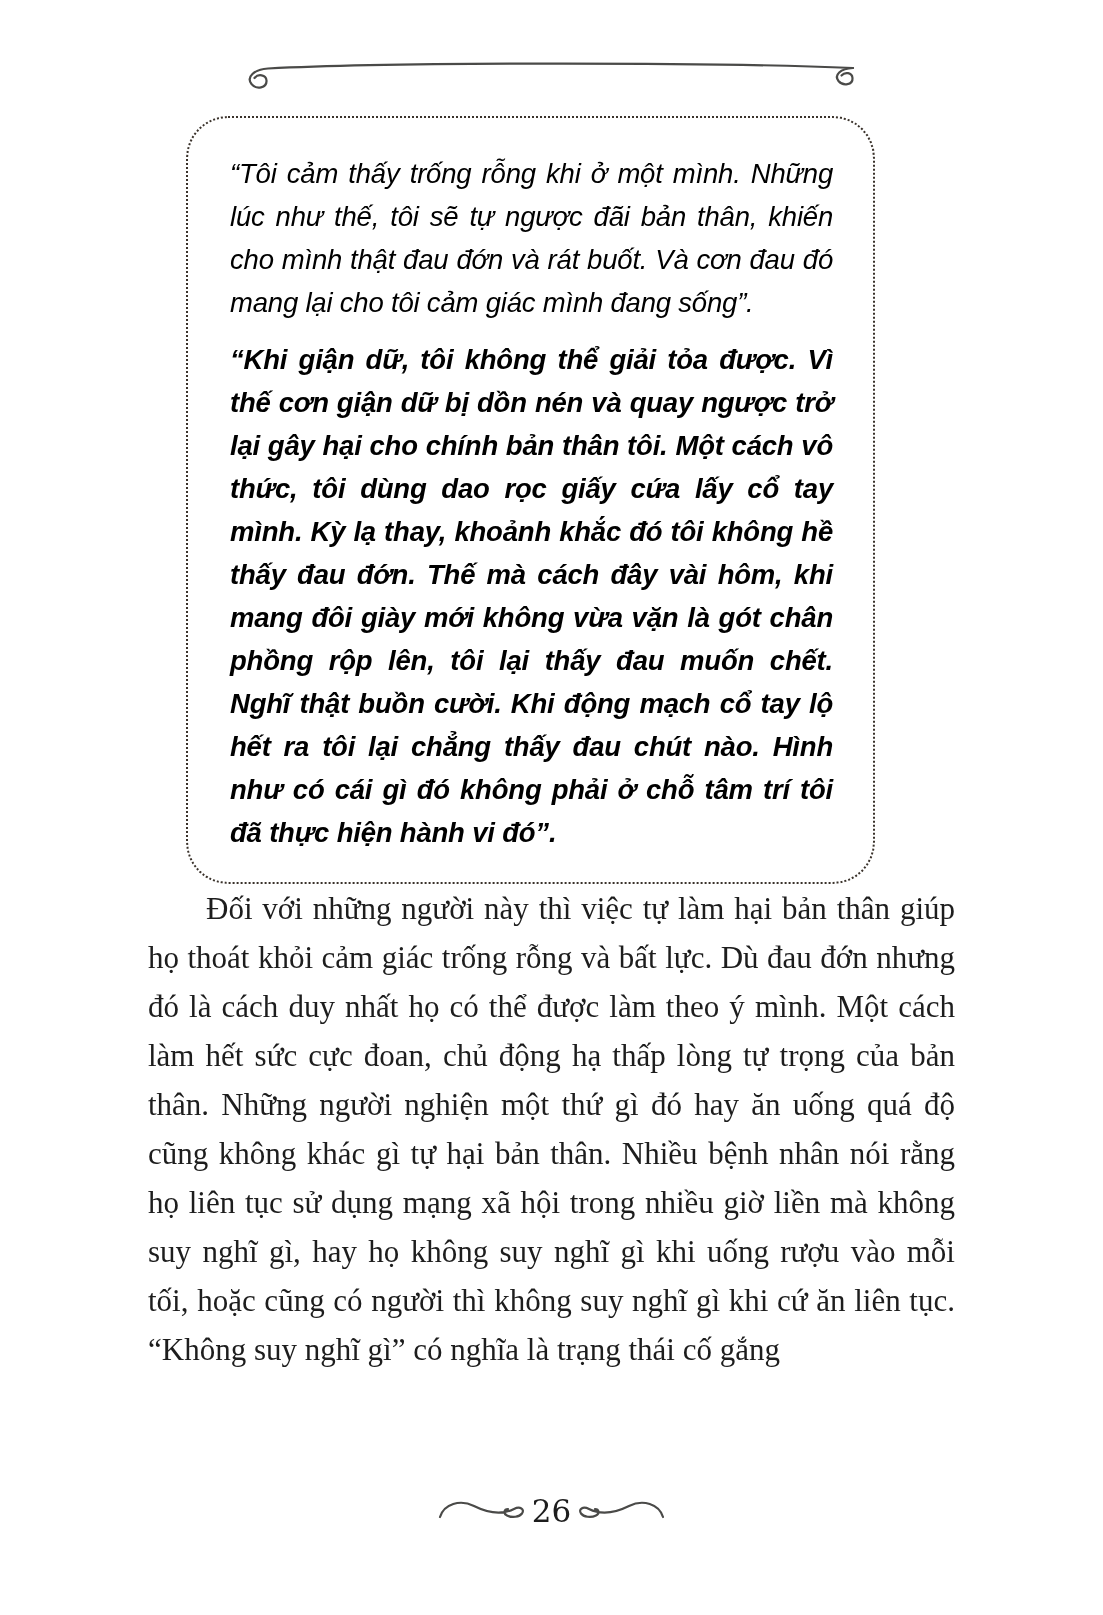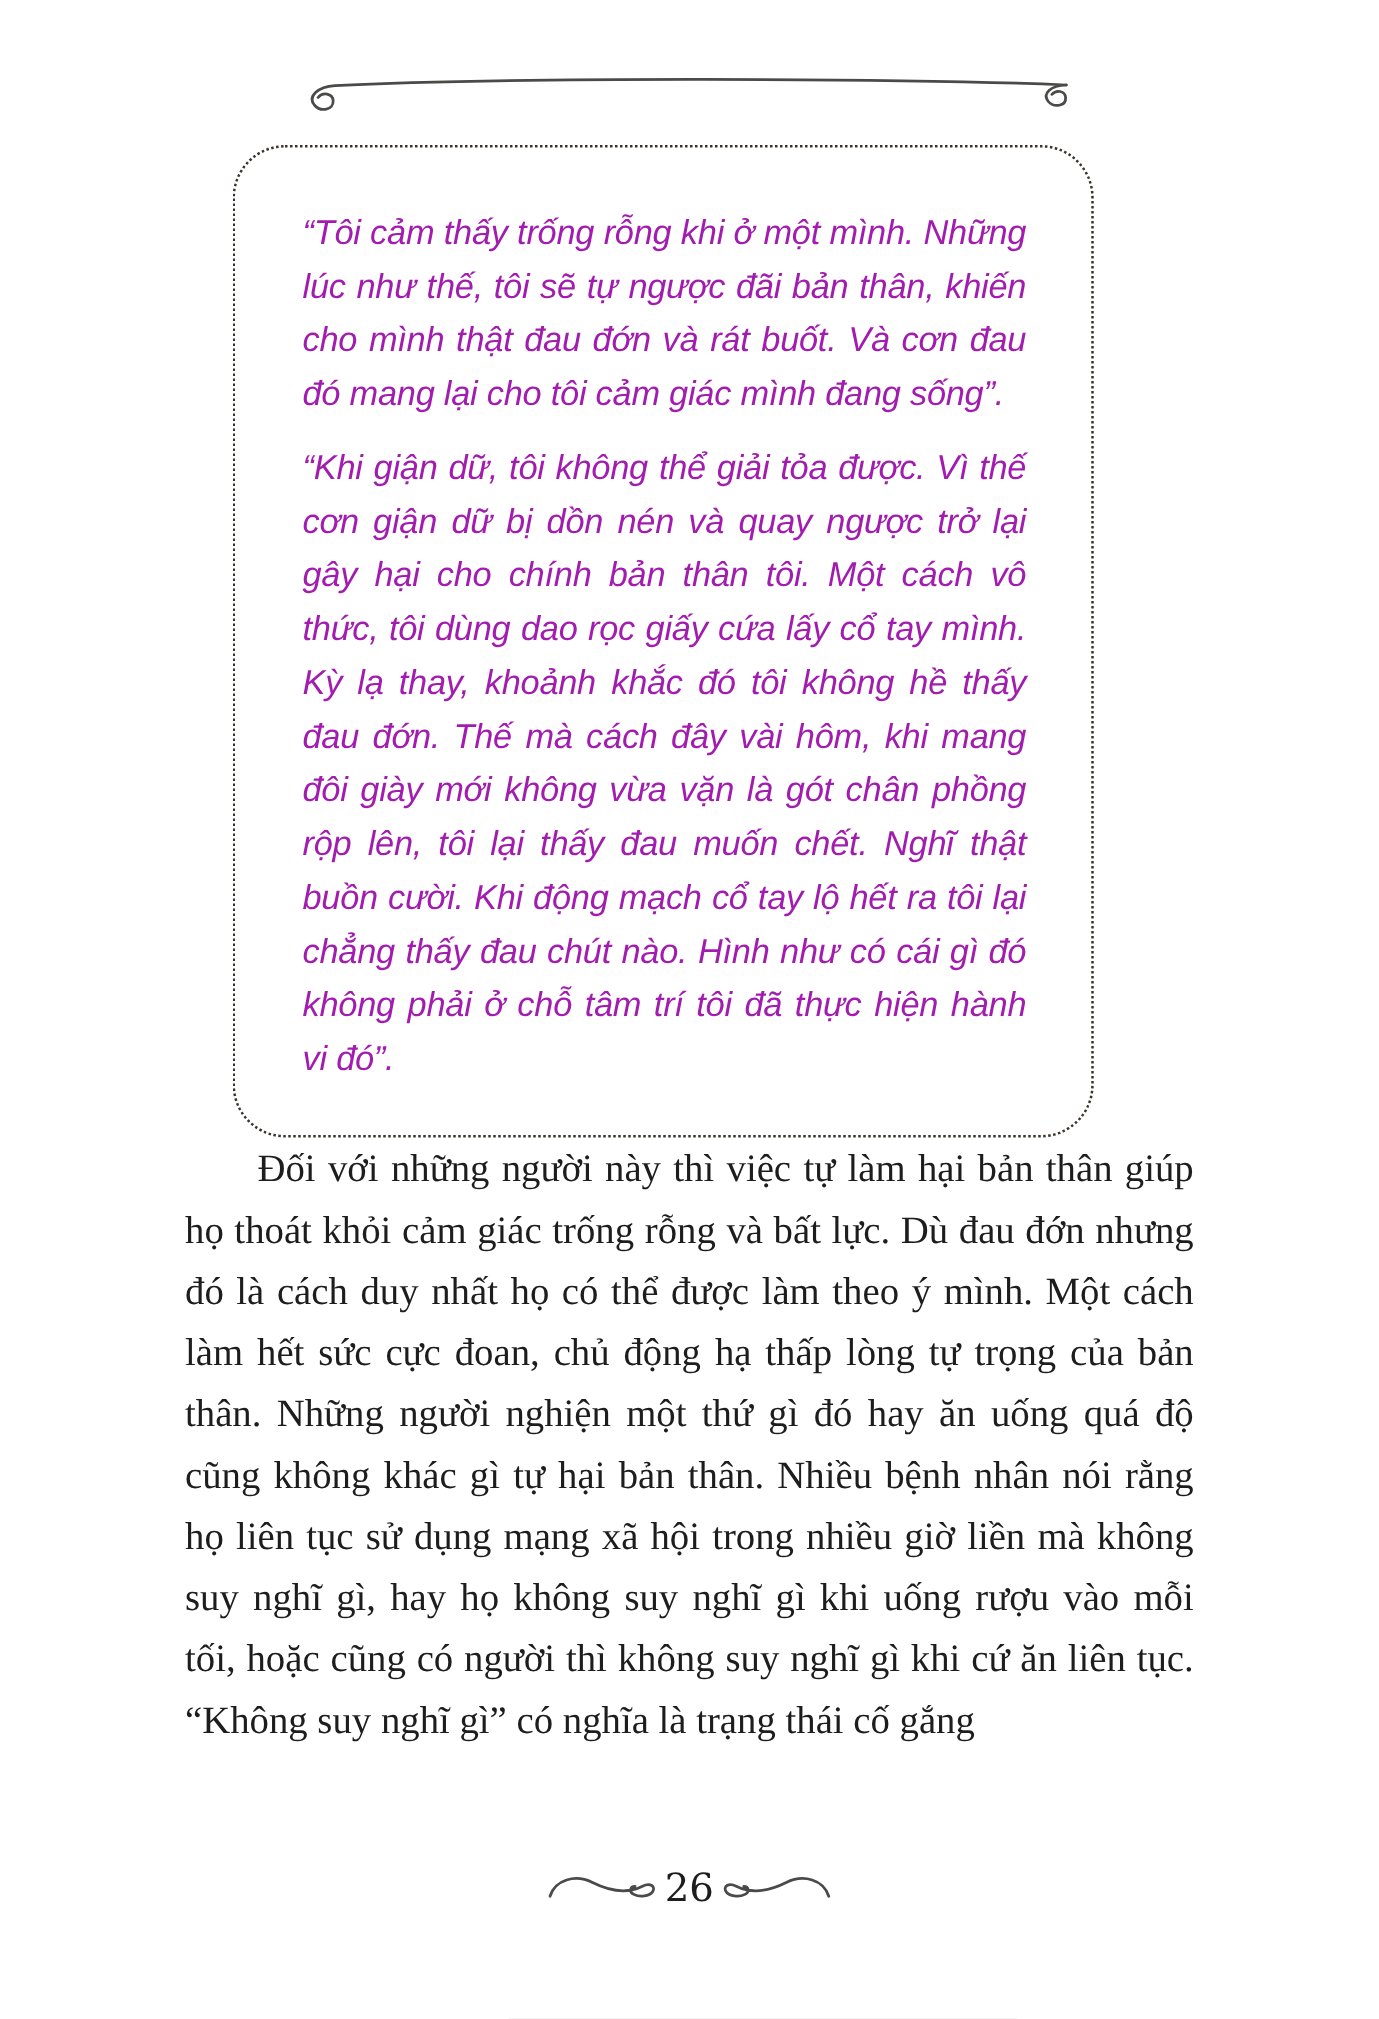--- a/index.html
+++ b/index.html
@@ -67,25 +67,25 @@
     border-radius: 42px;
     padding: 30px 36px 24px 38px;
     background: #ffffff;
   }
   .quote-para {
     font-family: "Liberation Sans", "DejaVu Sans", sans-serif;
     font-style: italic;
     font-size: 27.5px;
     line-height: 43px;
     letter-spacing: -0.2px;
-    color: #a21caf;
+    color: #000000;
     text-align: justify;
-    margin: 16px;
+    margin: 4px;
   }
-  .quote-para + .quote-para { margin-top: 14px; }
+  .quote-para + .quote-para { margin-top: 14px; font-weight: bold; }
   
   .footer {
     position: absolute;
     left: 0;
     bottom: 86px;
     width: 100%;
     display: flex;
     align-items: center;
     justify-content: center;
   }

